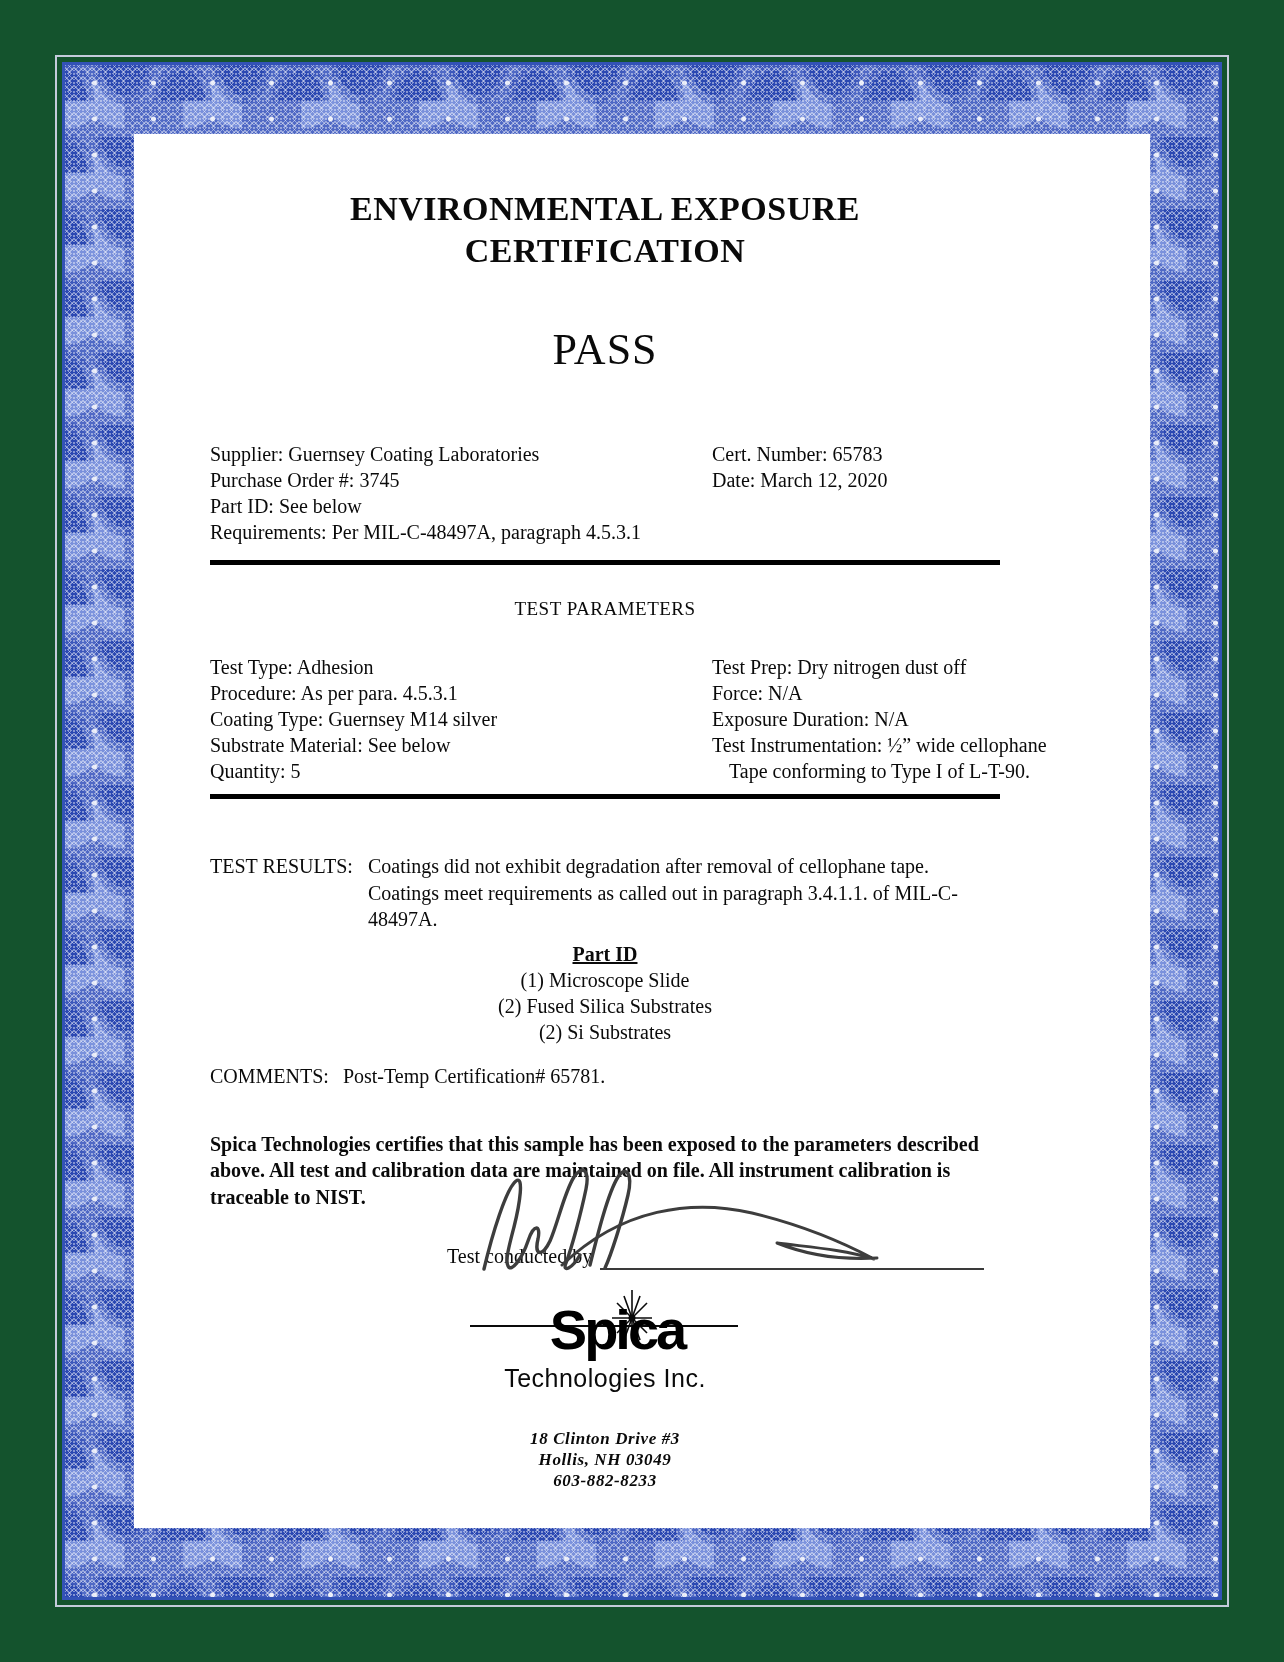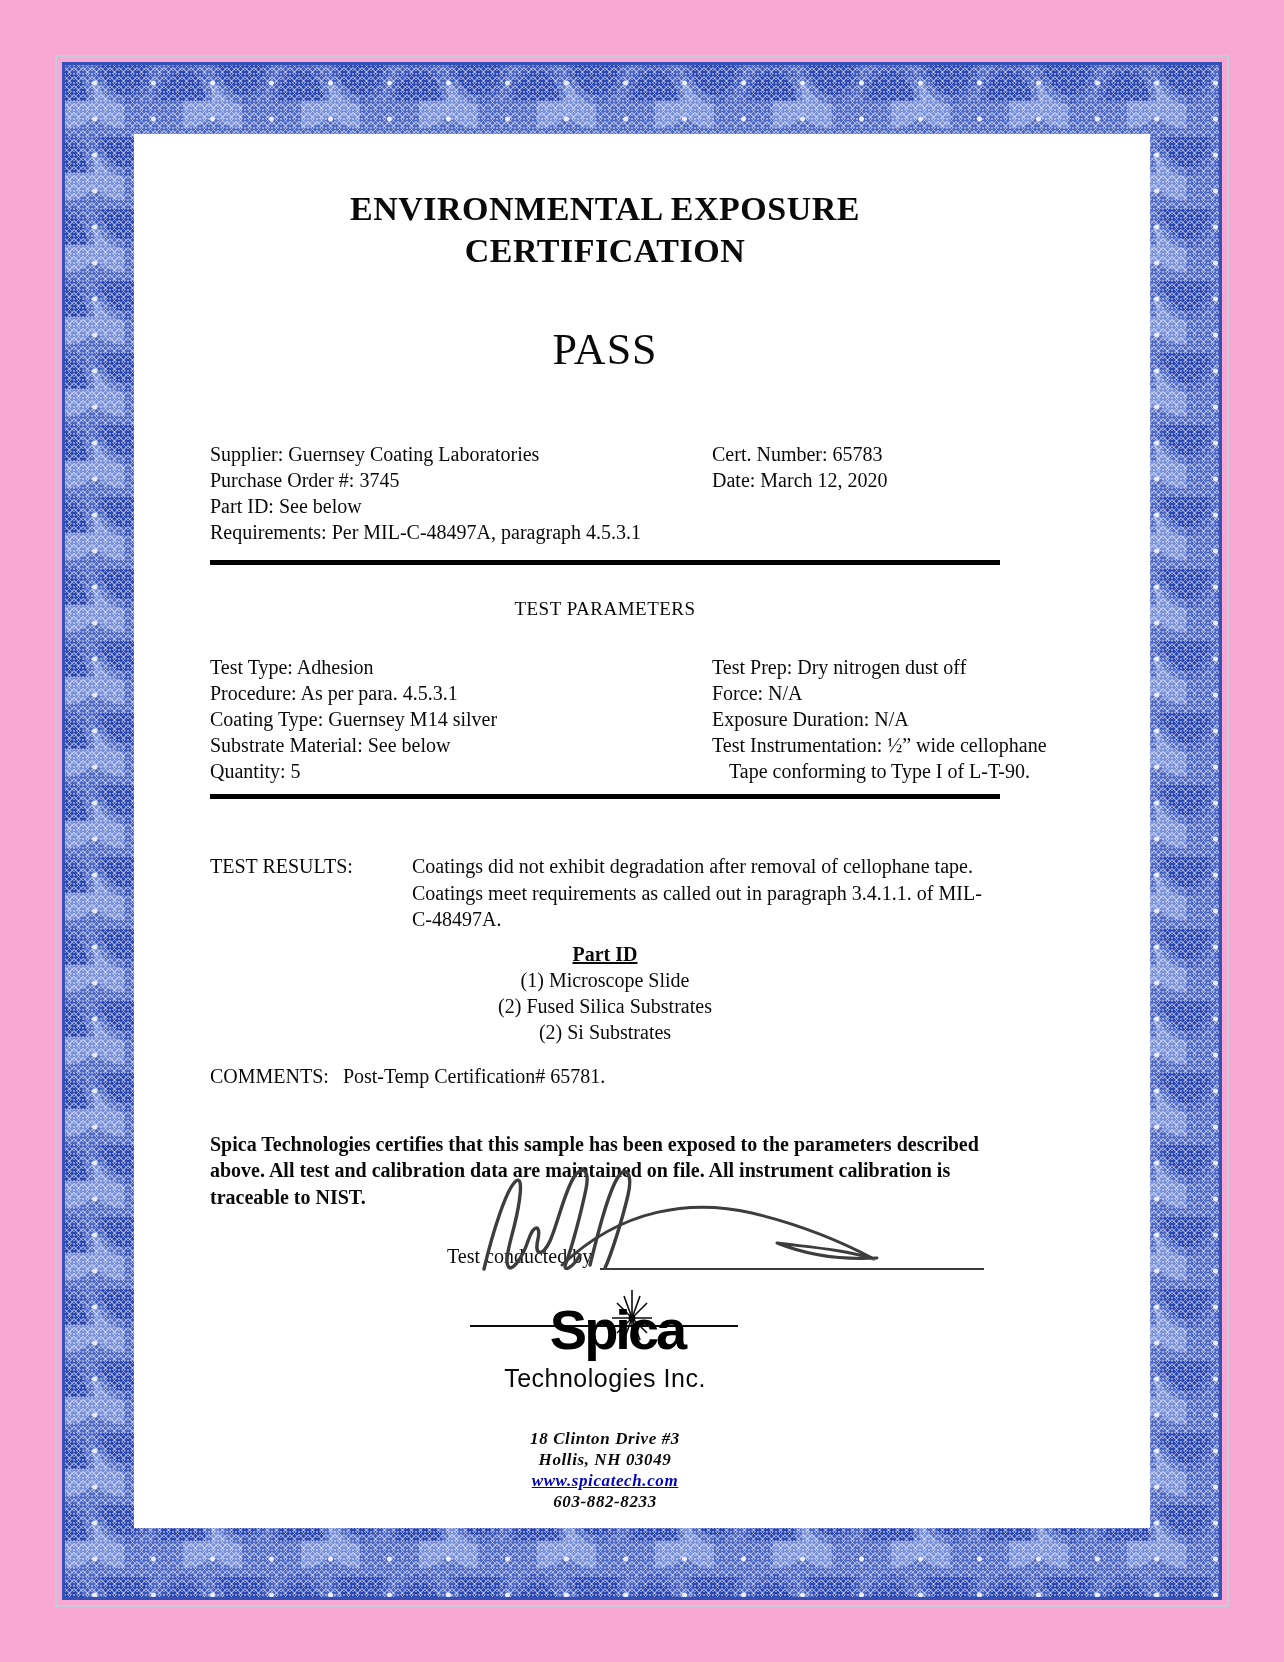--- a/index.html
+++ b/index.html
@@ -3,21 +3,21 @@
 <meta charset="utf-8">
 <style>
   * { margin:0; padding:0; box-sizing:border-box; }
   html,body { background:#ffffff; }
   body { font-family:"Liberation Serif","DejaVu Serif",serif; color:#0a0a0a; }
 
   .page {
     position:relative;
     width:1284px; height:1662px;
     margin:0 auto;
-    background:#f9a8d4;
+    background:#14532d;
     overflow:hidden;
   }
 
   
   .hairline {
     position:absolute; inset:55px;
     border:2px solid #c4cbdb;
   }
 
   
@@ -63,21 +63,21 @@
   }
   .col-right { position:absolute; left:502px; top:0; }
 
   .params-heading { width:790px; margin-top:33px; text-align:center; font-size:19px; letter-spacing:.5px; }
 
   .params-block { position:relative; width:840px; margin-top:34px; }
   .indented { padding-left:17px; }
 
   .rule { width:790px; height:5px; background:#000; margin-top:10px; }
 
-  .results-row { display:flex; margin-top:54px; width:790px;gap:44px; }
+  .results-row { display:flex; margin-top:54px; width:790px; }
   .results-label { width:158px; font-size:20px; line-height:26.5px; flex:none; }
   .results-text  { width:606px; font-size:20px; line-height:26.5px; }
 
   .partid-heading { width:790px; text-align:center; font-size:20px; font-weight:bold; text-decoration:underline; margin-top:8px; line-height:26px; }
   .partid-list { width:790px; text-align:center; font-size:20px; line-height:26px; }
 
   .comments-row { margin-top:18px; font-size:20px; line-height:26px; }
   .comments-text { margin-left:14px; }
 
   .statement { width:788px; margin-top:42px; font-weight:bold; font-size:20px; line-height:26.5px; }
@@ -186,20 +186,19 @@
             </g>
             <circle cx="28" cy="28" r="3.5" fill="#0a0a0a"></circle>
           </svg>
           <div class="logo-name">Spica</div>
           <div class="logo-sub">Technologies Inc.</div>
         </div>
 
         <div class="address">
           <div>18 Clinton Drive #3</div>
           <div>Hollis, NH 03049</div>
-          <div><a class="site">www.spicatech.com</a></div>
           <div>603-882-8233</div>
         </div>
 
       </div>
     </div>
   </div>
 </div>
 
 </body></html>

